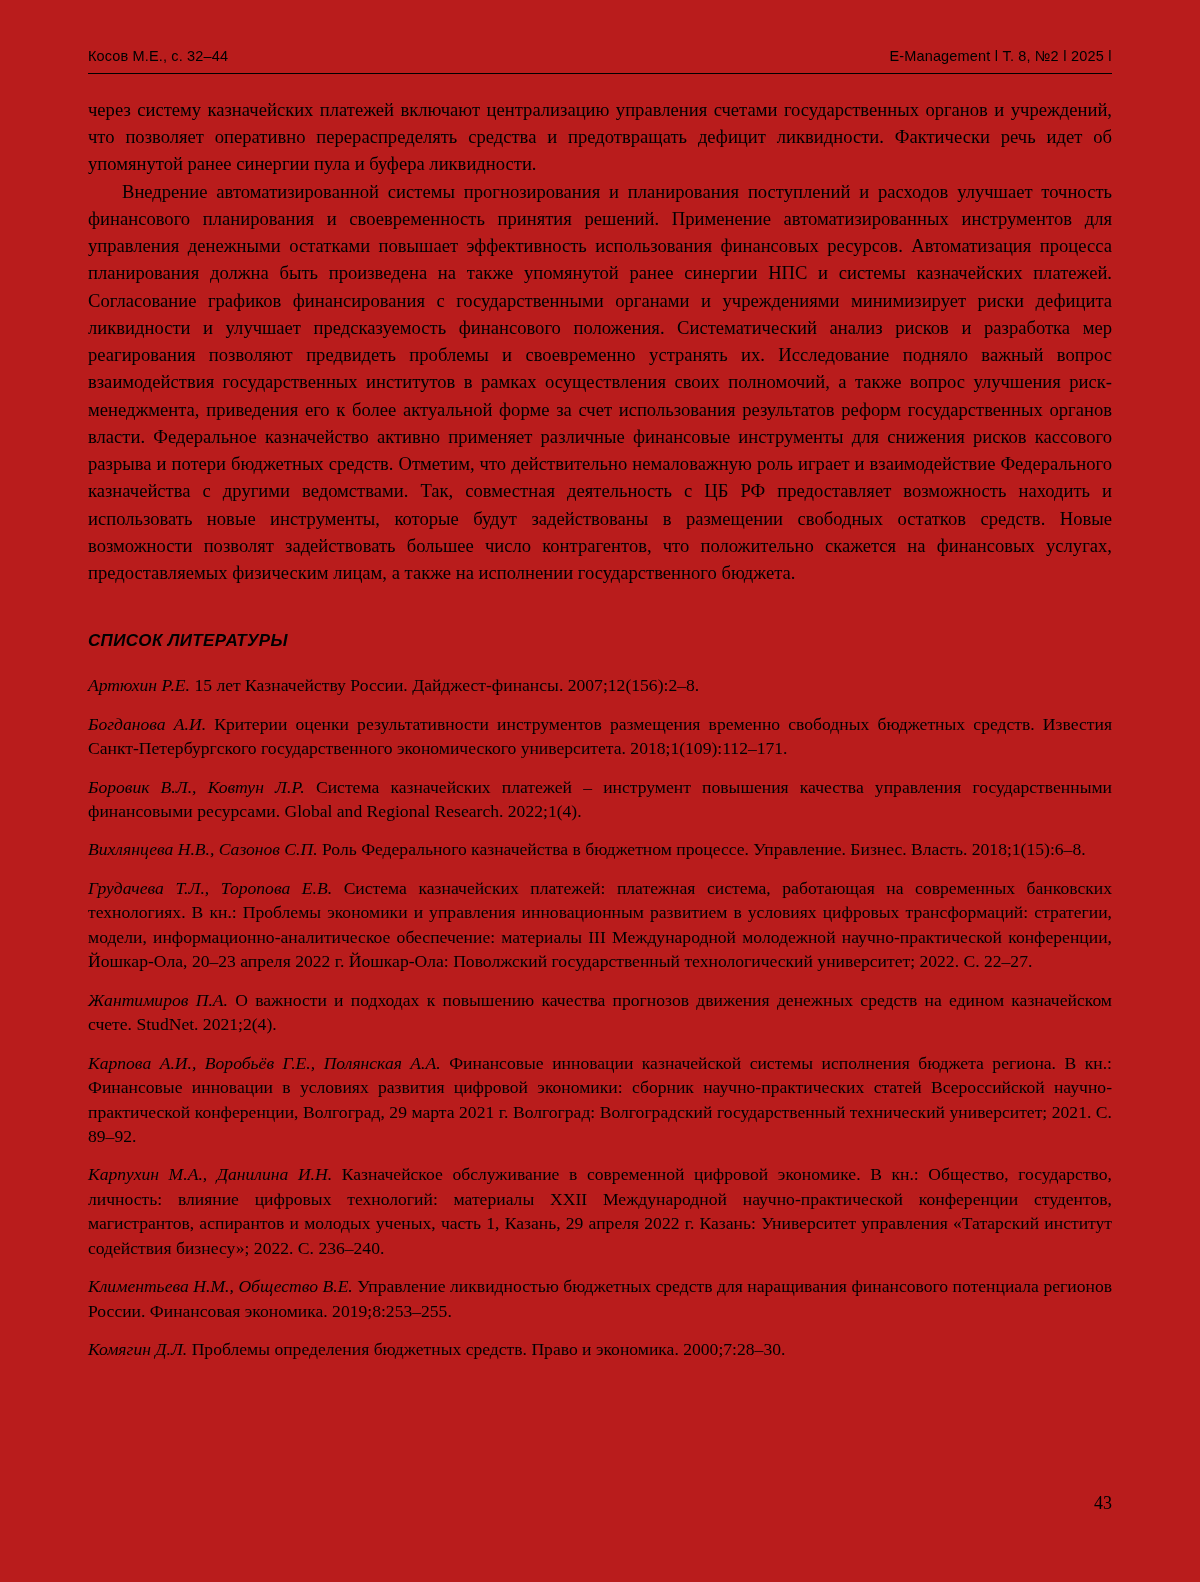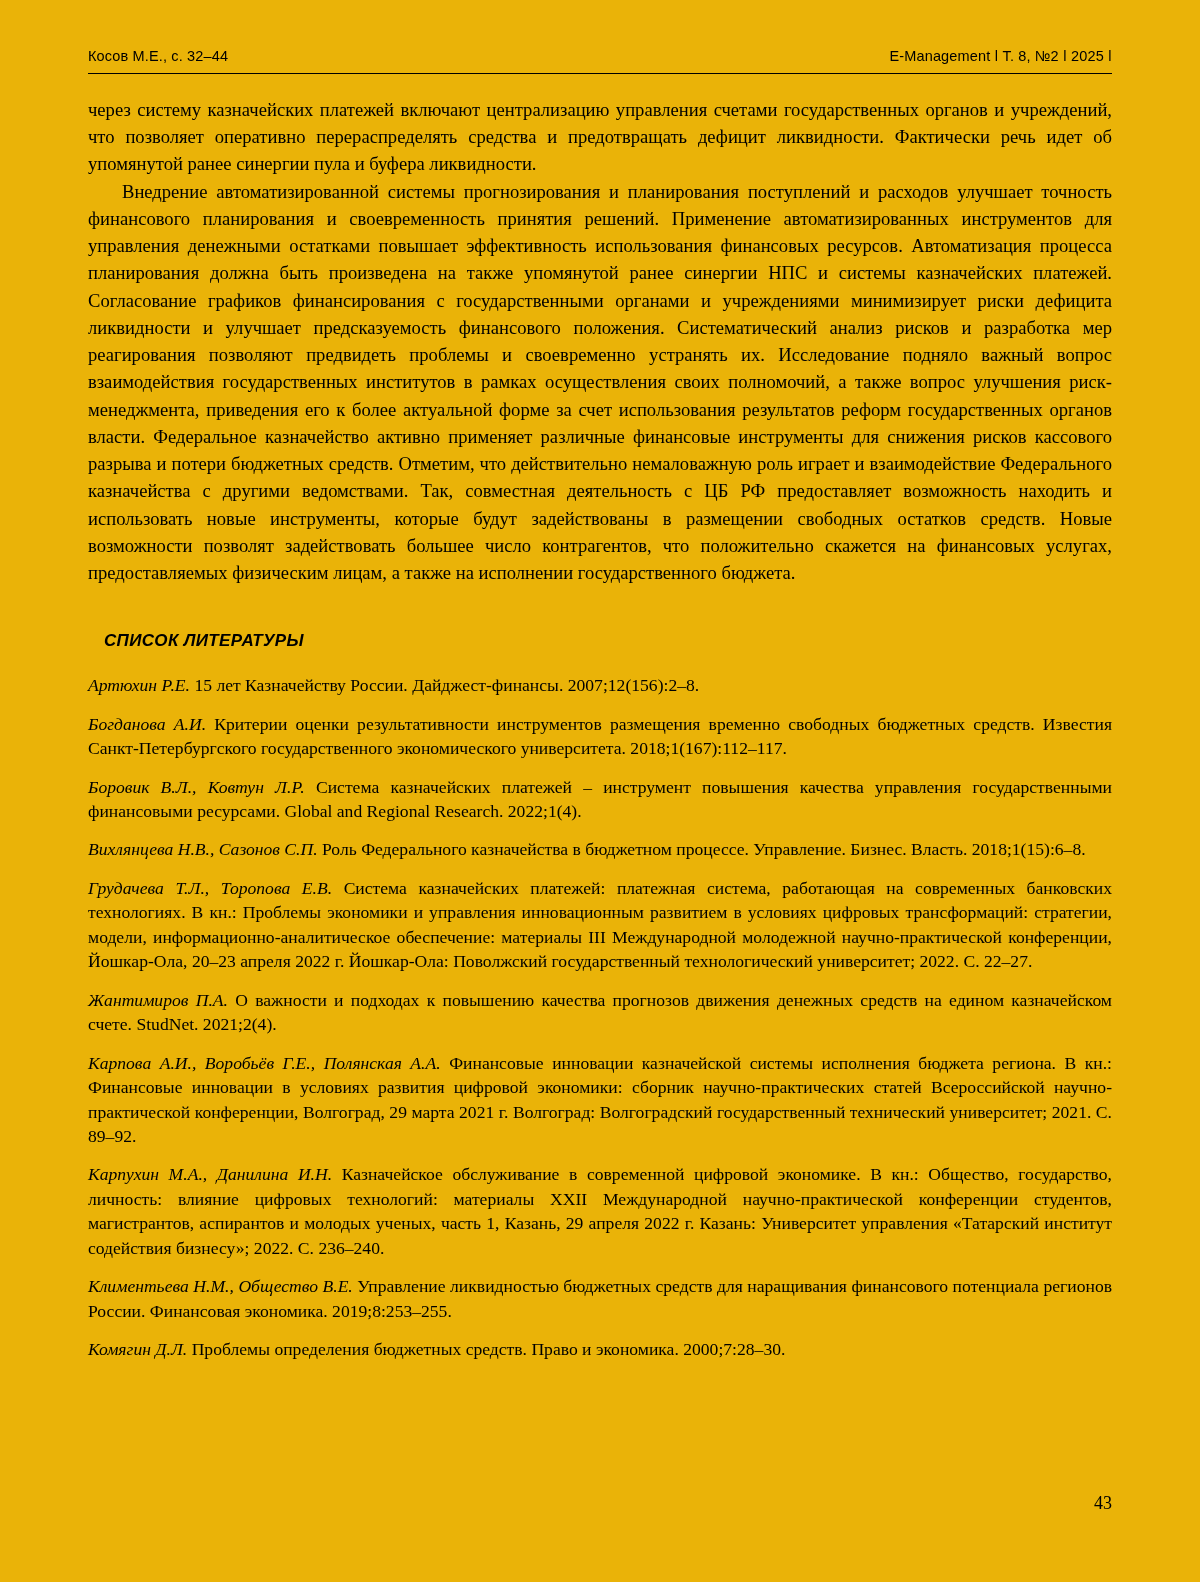--- a/index.html
+++ b/index.html
@@ -5,21 +5,21 @@
   html, body {
     margin: 0;
     padding: 0;
     background: #ffffff;
   }
   .page {
     position: relative;
     width: 1200px;
     height: 1582px;
     margin: 0 auto;
-    background: #eab308;
+    background: #b91c1c;
     font-family: "Liberation Serif", serif;
     color: #000000;
     box-sizing: border-box;
   }
   .content {
     position: absolute;
     left: 88px;
     right: 88px;
     top: 48px;
   }
@@ -56,21 +56,21 @@
   p.body.indent {
     text-indent: 34px;
   }
   
   h2.refs-heading {
     font-family: "Liberation Sans", sans-serif;
     font-weight: bold;
     font-style: italic;
     font-size: 17px;
     letter-spacing: 0.02em;
-    margin: 45px 0 22px 16px;
+    margin: 45px 0 22px 0;
   }
   
   .ref {
     margin: 0 0 14px 0;
     font-size: 17.6px;
     line-height: 1.39;
     text-align: justify;
   }
   .ref .au {
     font-style: italic;
@@ -99,21 +99,21 @@
 
     <div class="body-block">
       <p class="body">через систему казначейских платежей включают централизацию управления счетами государственных органов и учреждений, что позволяет оперативно перераспределять средства и предотвращать дефицит ликвидности. Фактически речь идет об упомянутой ранее синергии пула и буфера ликвидности.</p>
       <p class="body indent">Внедрение автоматизированной системы прогнозирования и планирования поступлений и расходов улучшает точность финансового планирования и своевременность принятия решений. Применение автоматизированных инструментов для управления денежными остатками повышает эффективность использования финансовых ресурсов. Автоматизация процесса планирования должна быть произведена на также упомянутой ранее синергии НПС и системы казначейских платежей. Согласование графиков финансирования с государственными органами и учреждениями минимизирует риски дефицита ликвидности и улучшает предсказуемость финансового положения. Систематический анализ рисков и разработка мер реагирования позволяют предвидеть проблемы и своевременно устранять их. Исследование подняло важный вопрос взаимодействия государственных институтов в рамках осуществления своих полномочий, а также вопрос улучшения риск-менеджмента, приведения его к более актуальной форме за счет использования результатов реформ государственных органов власти. Федеральное казначейство активно применяет различные финансовые инструменты для снижения рисков кассового разрыва и потери бюджетных средств. Отметим, что действительно немаловажную роль играет и взаимодействие Федерального казначейства с другими ведомствами. Так, совместная деятельность с ЦБ РФ предоставляет возможность находить и использовать новые инструменты, которые будут задействованы в размещении свободных остатков средств. Новые возможности позволят задействовать большее число контрагентов, что положительно скажется на финансовых услугах, предоставляемых физическим лицам, а также на исполнении государственного бюджета.</p>
     </div>
 
     <h2 class="refs-heading">СПИСОК ЛИТЕРАТУРЫ</h2>
 
     <div>
       <p class="ref"><span class="au">Артюхин Р.Е.</span><span> 15 лет Казначейству России. Дайджест-финансы. 2007;12(156):2–8.</span></p>
-      <p class="ref"><span class="au">Богданова А.И.</span><span> Критерии оценки результативности инструментов размещения временно свободных бюджетных средств. Известия Санкт-Петербургского государственного экономического университета. 2018;1(167):112–117.</span></p>
+      <p class="ref"><span class="au">Богданова А.И.</span><span> Критерии оценки результативности инструментов размещения временно свободных бюджетных средств. Известия Санкт-Петербургского государственного экономического университета. 2018;1(109):112–171.</span></p>
       <p class="ref"><span class="au">Боровик В.Л., Ковтун Л.Р.</span><span> Система казначейских платежей – инструмент повышения качества управления государственными финансовыми ресурсами. Global and Regional Research. 2022;1(4).</span></p>
       <p class="ref"><span class="au">Вихлянцева Н.В., Сазонов С.П.</span><span> Роль Федерального казначейства в бюджетном процессе. Управление. Бизнес. Власть. 2018;1(15):6–8.</span></p>
       <p class="ref"><span class="au">Грудачева Т.Л., Торопова Е.В.</span><span> Система казначейских платежей: платежная система, работающая на современных банковских технологиях. В кн.: Проблемы экономики и управления инновационным развитием в условиях цифровых трансформаций: стратегии, модели, информационно-аналитическое обеспечение: материалы III Международной молодежной научно-практической конференции, Йошкар-Ола, 20–23 апреля 2022 г. Йошкар-Ола: Поволжский государственный технологический университет; 2022. С. 22–27.</span></p>
       <p class="ref"><span class="au">Жантимиров П.А.</span><span> О важности и подходах к повышению качества прогнозов движения денежных средств на едином казначейском счете. StudNet. 2021;2(4).</span></p>
       <p class="ref"><span class="au">Карпова А.И., Воробьёв Г.Е., Полянская А.А.</span><span> Финансовые инновации казначейской системы исполнения бюджета региона. В кн.: Финансовые инновации в условиях развития цифровой экономики: сборник научно-практических статей Всероссийской научно-практической конференции, Волгоград, 29 марта 2021 г. Волгоград: Волгоградский государственный технический университет; 2021. С. 89–92.</span></p>
       <p class="ref"><span class="au">Карпухин М.А., Данилина И.Н.</span><span> Казначейское обслуживание в современной цифровой экономике. В кн.: Общество, государство, личность: влияние цифровых технологий: материалы XXII Международной научно-практической конференции студентов, магистрантов, аспирантов и молодых ученых, часть 1, Казань, 29 апреля 2022 г. Казань: Университет управления «Татарский институт содействия бизнесу»; 2022. С. 236–240.</span></p>
       <p class="ref"><span class="au">Климентьева Н.М., Общество В.Е.</span><span> Управление ликвидностью бюджетных средств для наращивания финансового потенциала регионов России. Финансовая экономика. 2019;8:253–255.</span></p>
       <p class="ref"><span class="au">Комягин Д.Л.</span><span> Проблемы определения бюджетных средств. Право и экономика. 2000;7:28–30.</span></p>
     </div>
 

